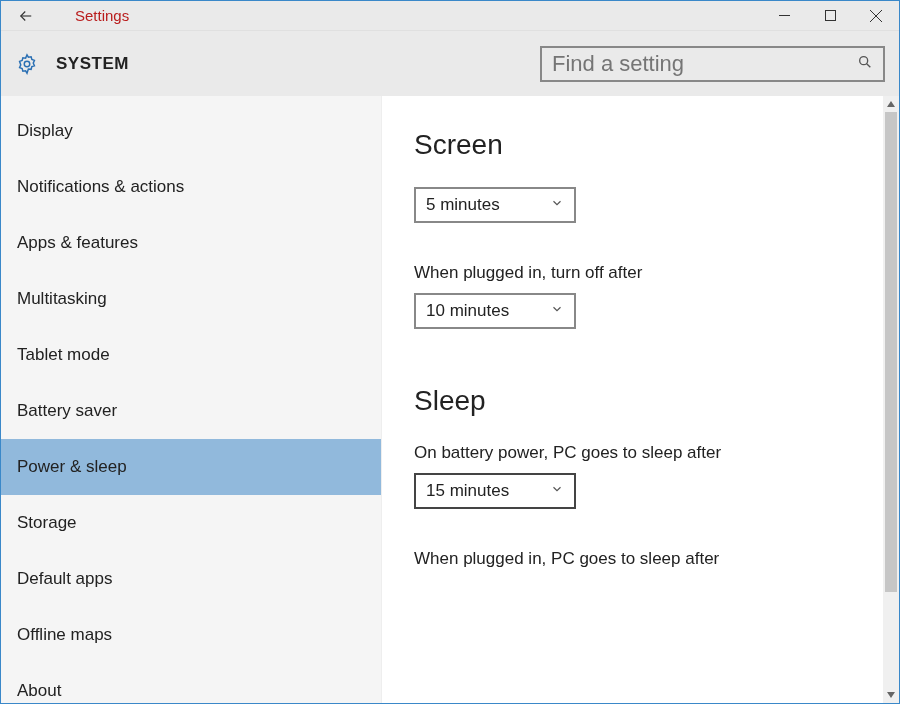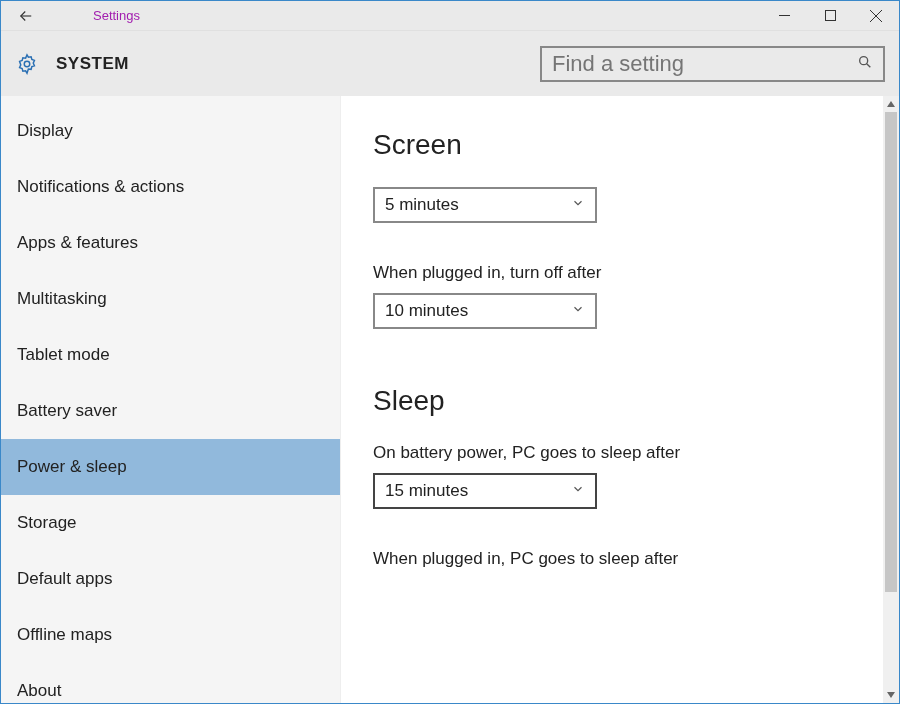--- a/index.html
+++ b/index.html
@@ -16,21 +16,21 @@
     height: 30px;
     background: #eaeaea;
     display: flex; align-items: center;
     border-bottom: 1px solid #e0e0e0;
   }
   .tb-back {
     width: 50px; height: 100%;
     display: flex; align-items: center; justify-content: center;
     color: #333;
   }
-  .tb-title { font-size: 13px; color: #a21caf; margin-left: 42px; }
+  .tb-title { font-size: 15px; color: #b91c1c; margin-left: 24px; }
   .tb-spacer { flex: 1; }
   .tb-btn {
     width: 46px; height: 100%;
     display: flex; align-items: center; justify-content: center;
     color: #333;
   }
   
   .header {
     height: 65px;
     background: #eaeaea;
@@ -55,21 +55,21 @@
   .searchbox input {
     flex: 1; border: none; outline: none; background: transparent;
     font-size: 22px; color: #555;
   }
   .search-icon { width: 16px; height: 16px; color:#555; }
   
   .body {
     flex: 1; display: flex; position: relative; overflow: hidden;
   }
   .sidebar {
-    width: 340px;
+    width: 381px;
     background: #f5f5f5;
     padding-top: 7px;
     border-right: 1px solid #eee;
     text-align: right;
   }
   .side-item {
     height: 56px;
     display: flex; align-items: center;
     padding-left: 16px;
     font-size: 17px; color: #222;
@@ -79,21 +79,21 @@
   }
   .content {
     flex: 1;
     background: #fff;
     padding: 33px 30px 0 32px;
     overflow: hidden;
   }
   .sect-title { font-size: 28px; font-weight: 400; color:#222; margin-bottom: 26px; }
   .setting-label { font-size: 17px; color:#222; margin-bottom: 10px; }
   .dropdown {
-    width: 224px; height: 36px;
+    width: 162px; height: 36px;
     border: 2px solid #888;
     display: flex; align-items: center;
     padding: 0 10px;
     font-size: 17px; color:#222;
     justify-content: space-between;
     margin-bottom: 40px;
   }
   .dropdown.last { margin-bottom: 56px; }
   .dropdown.focused { border-color:#444; }
   .chev { width: 14px; height: 14px; }

